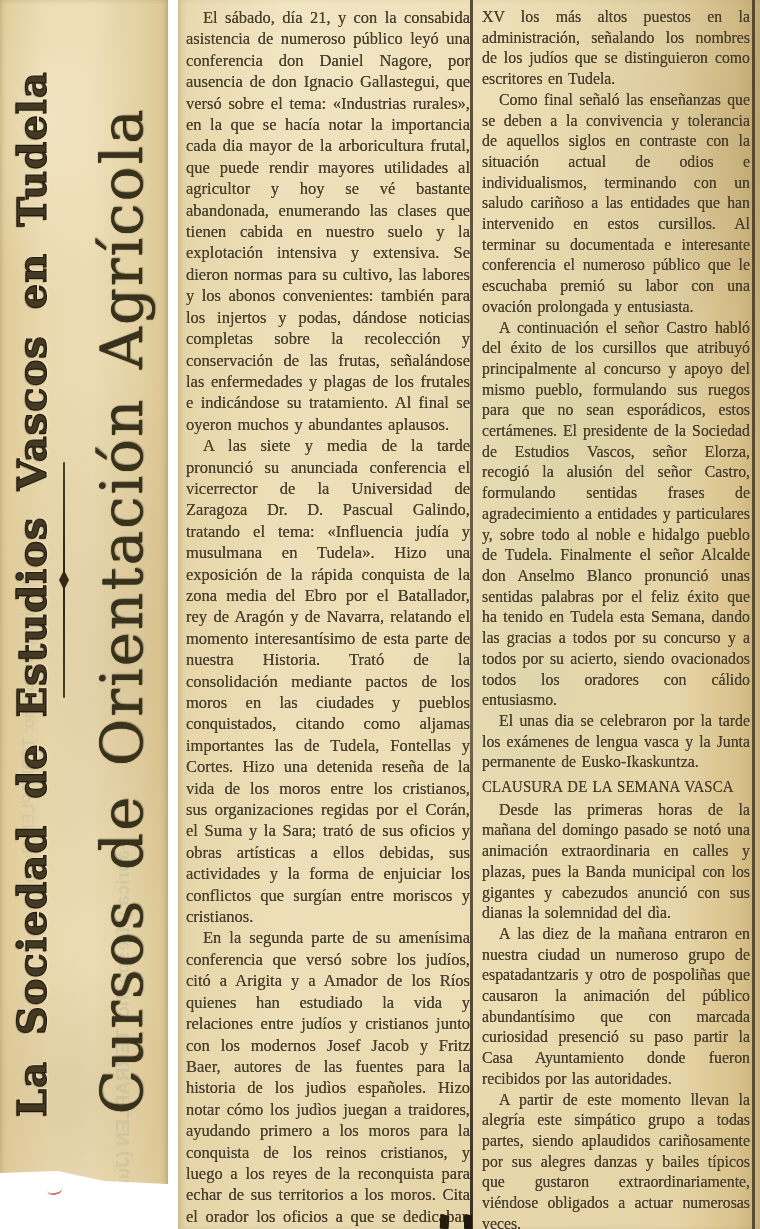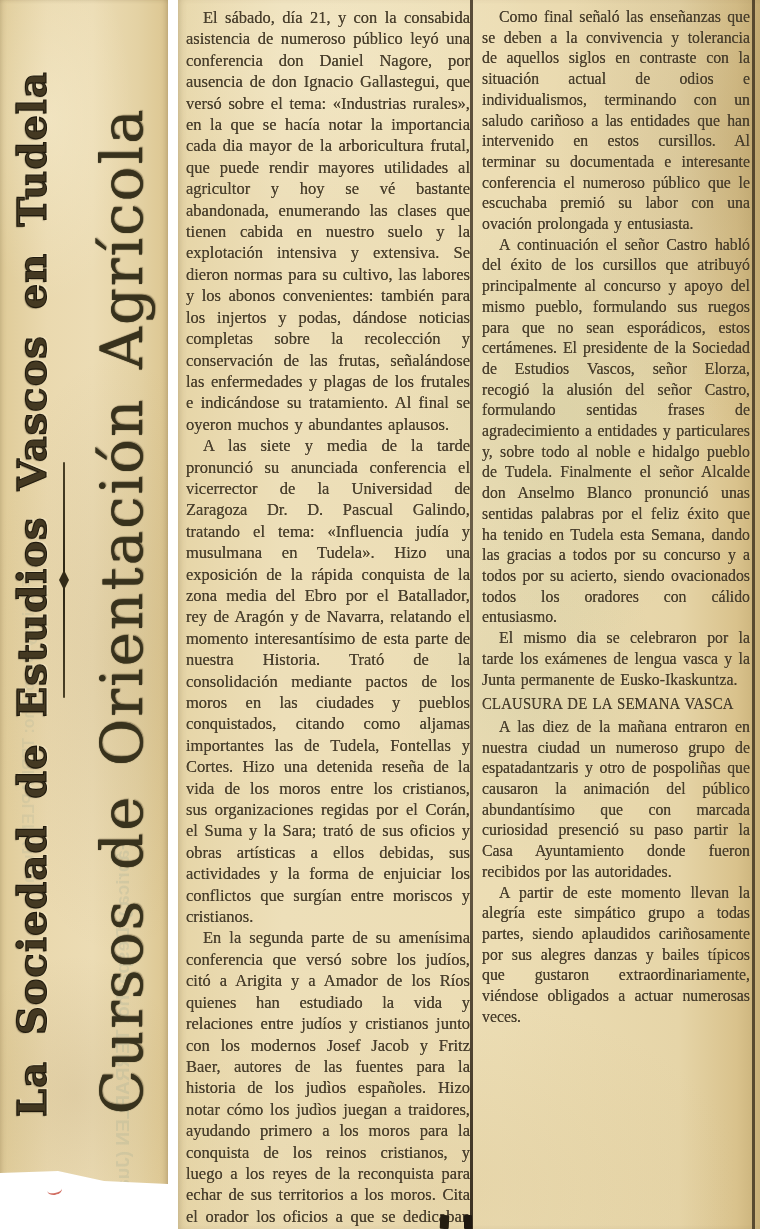--- a/index.html
+++ b/index.html
@@ -111,24 +111,26 @@
   <div class="red-mark"></div>
 
   <div class="piece-main">
     <div class="col col-1">
         <p class="para">El sábado, día 21, y con la consabida asistencia de numeroso público leyó una conferencia don Daniel Nagore, por ausencia de don Ignacio Gallastegui, que versó sobre el tema: «Industrias rurales», en la que se hacía notar la importancia cada dia mayor de la arboricultura frutal, que puede rendir mayores utilidades al agricultor y hoy se vé bastante abandonada, enumerando las clases que tienen cabida en nuestro suelo y la explotación intensiva y extensiva. Se dieron normas para su cultivo, las labores y los abonos convenientes: también para los injertos y podas, dándose noticias completas sobre la recolección y conservación de las frutas, señalándose las enfermedades y plagas de los frutales e indicándose su tratamiento. Al final se oyeron muchos y abundantes aplausos.</p>
         <p class="para">A las siete y media de la tarde pronunció su anunciada conferencia el vicerrector de la Universidad de Zaragoza Dr. D. Pascual Galindo, tratando el tema: «Influencia judía y musulmana en Tudela». Hizo una exposición de la rápida conquista de la zona media del Ebro por el Batallador, rey de Aragón y de Navarra, relatando el momento interesantísimo de esta parte de nuestra Historia. Trató de la consolidación mediante pactos de los moros en las ciudades y pueblos conquistados, citando como aljamas importantes las de Tudela, Fontellas y Cortes. Hizo una detenida reseña de la vida de los moros entre los cristianos, sus organizaciones regidas por el Corán, el Suma y la Sara; trató de sus oficios y obras artísticas a ellos debidas, sus actividades y la forma de enjuiciar los conflictos que surgían entre moriscos y cristianos.</p>
         <p class="para">En la segunda parte de su amenísima conferencia que versó sobre los judíos, citó a Arigita y a Amador de los Ríos quienes han estudiado la vida y relaciones entre judíos y cristianos junto con los modernos Josef Jacob y Fritz Baer, autores de las fuentes para la historia de los judìos españoles. Hizo notar cómo los judìos juegan a traidores, ayudando primero a los moros para la conquista de los reinos cristianos, y luego a los reyes de la reconquista para echar de sus territorios a los moros. Cita el orador los oficios a que se dedicaban los judíos, especialmente a la usura y a la compraventa de fincas, llegando con su política a ocupar en la primera quincena del siglo XIV y primera del</p>
       </div>
     <div class="divider"></div>
     <div class="col col-2">
+        <p class="para no-indent">XV los más altos puestos en la administración, señalando los nombres de los judíos que se distinguieron como escritores en Tudela.</p>
         <p class="para">Como final señaló las enseñanzas que se deben a la convivencia y tolerancia de aquellos siglos en contraste con la situación actual de odios e individualismos, terminando con un saludo cariñoso a las entidades que han intervenido en estos cursillos. Al terminar su documentada e interesante conferencia el numeroso público que le escuchaba premió su labor con una ovación prolongada y entusiasta.</p>
         <p class="para">A continuación el señor Castro habló del éxito de los cursillos que atribuyó principalmente al concurso y apoyo del mismo pueblo, formulando sus ruegos para que no sean esporádicos, estos certámenes. El presidente de la Sociedad de Estudios Vascos, señor Elorza, recogió la alusión del señor Castro, formulando sentidas frases de agradecimiento a entidades y particulares y, sobre todo al noble e hidalgo pueblo de Tudela. Finalmente el señor Alcalde don Anselmo Blanco pronunció unas sentidas palabras por el feliz éxito que ha tenido en Tudela esta Semana, dando las gracias a todos por su concurso y a todos por su acierto, siendo ovacionados todos los oradores con cálido entusiasmo.</p>
-        <p class="para">El mismo dia se celebraron por la tarde los exámenes de lengua vasca y la Junta permanente de Eusko-Ikaskuntza.</p>
+        <p class="para">El unas dia se celebraron por la tarde los exámenes de lengua vasca y la Junta permanente de Eusko-Ikaskuntza.</p>
         <h3 class="subhead">CLAUSURA DE LA SEMANA VASCA</h3>
+        <p class="para">Desde las primeras horas de la mañana del domingo pasado se notó una animación extraordinaria en calles y plazas, pues la Banda municipal con los gigantes y cabezudos anunció con sus dianas la solemnidad del dìa.</p>
         <p class="para">A las diez de la mañana entraron en nuestra ciudad un numeroso grupo de espatadantzaris y otro de pospoliñas que causaron la animación del público abundantísimo que con marcada curiosidad presenció su paso partir la Casa Ayuntamiento donde fueron recibidos por las autoridades.</p>
         <p class="para">A partir de este momento llevan la alegría este simpático grupo a todas partes, siendo aplaudidos cariñosamente por sus alegres danzas y bailes típicos que gustaron extraordinariamente, viéndose obligados a actuar numerosas veces.</p>
       </div>
     <div class="edge-line"></div>
     <div class="ink-blob"></div>
   </div>
 
 </div>
 
 </body></html>

